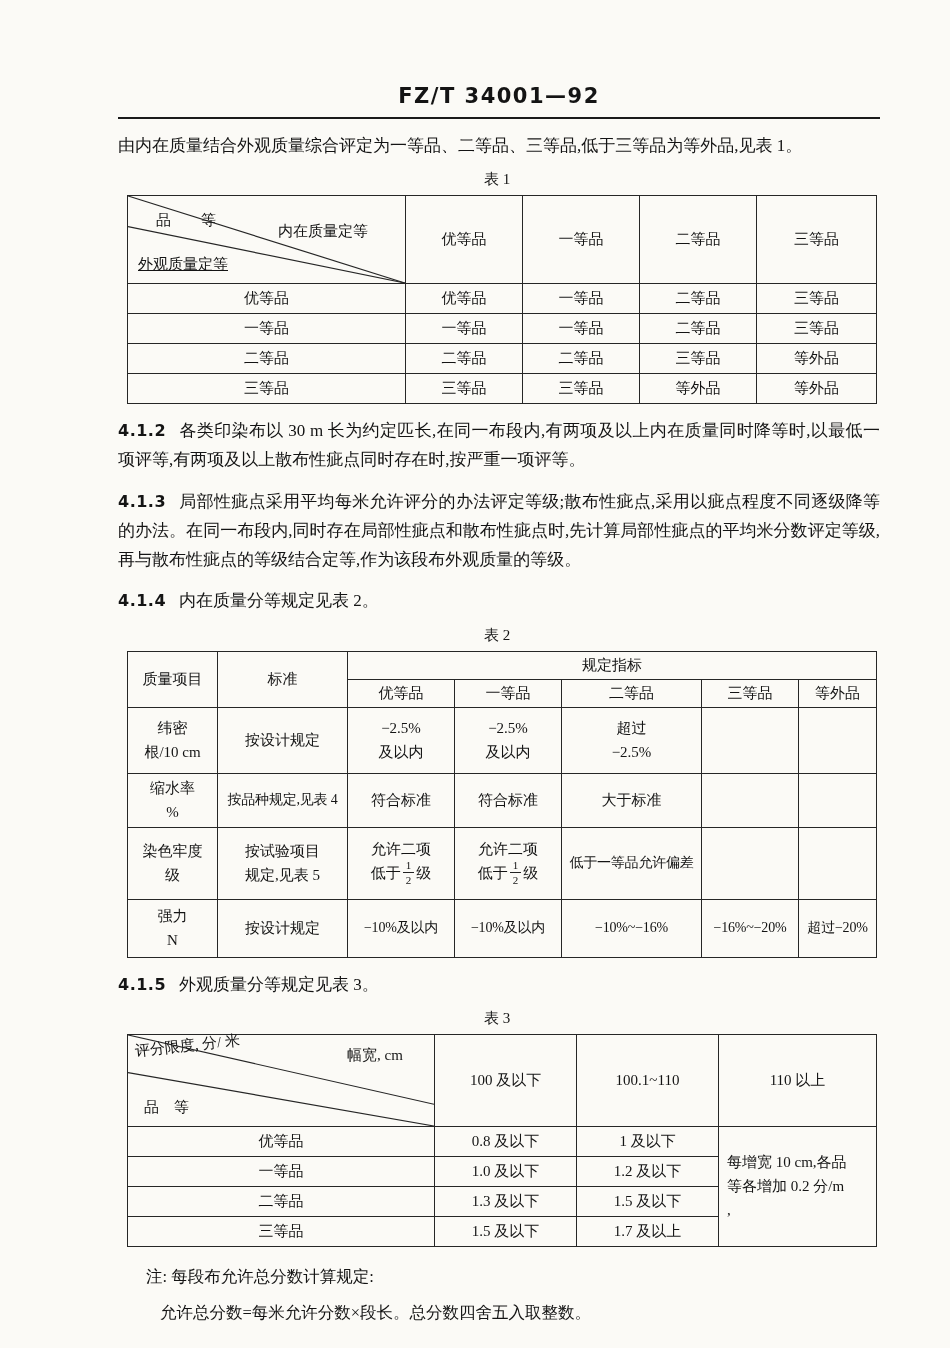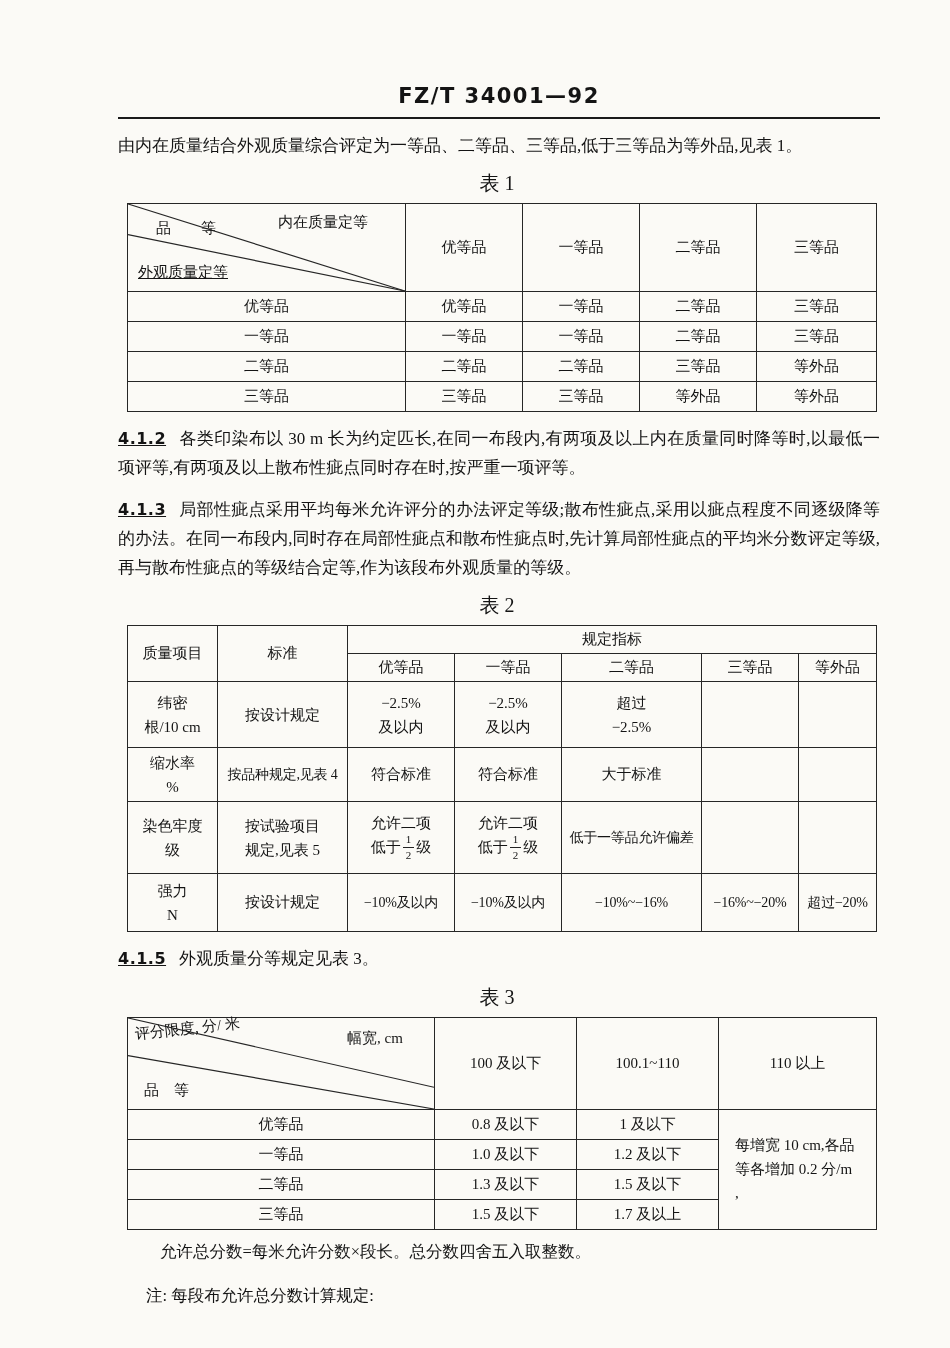--- a/index.html
+++ b/index.html
@@ -16,23 +16,23 @@
   .doc-header { text-align:center; }
   .doc-number {
     font-family:"DejaVu Sans","Liberation Sans",sans-serif;
     font-weight:bold; font-size:21px; letter-spacing:1.5px;
   }
   .header-rule { border:none; border-top:2.5px solid #1a1a1a; margin-top:9px; }
 
   .para { font-size:17px; line-height:1.72; margin-top:12px; text-align:justify; }
   .sec-num {
     font-family:"DejaVu Sans","Liberation Sans",sans-serif;
-    font-weight:600; font-size:16px; margin-right:13px; letter-spacing:0.5px;text-decoration:underline;
-  }
-  .tbl-caption { width:758px; text-align:center; font-size:20px; margin:10px 0 6px; }
+    font-weight:600; font-size:16px; margin-right:13px; letter-spacing:0.5px;
+  }
+  .tbl-caption { width:758px; text-align:center; font-size:15px; margin:10px 0 6px; }
 
   table {
     border-collapse:collapse; table-layout:fixed; width:749px; margin-left:9px;
     font-size:15px;
   }
   td {
     border:1px solid #262626; text-align:center; vertical-align:middle;
     padding:2px 4px;
   }
   .pre { white-space:pre-line; line-height:1.6; }
@@ -45,36 +45,36 @@
   tr.t2-r0 { height:66px;margin-top:26px; }
   tr.t2-r1 { height:54px; }
   tr.t2-r2 { height:72px; }
   tr.t2-r3 { height:58px; }
   tr.t3-hdr { height:92px; }
   tr.t3-row { height:30px; }
 
   .diag { position:relative; padding:0; }
   .diag svg { position:absolute; left:0; top:0; width:100%; height:100%; display:block; }
   .diag .lbl { position:absolute; white-space:nowrap; font-size:15px; }
-  .t1-lbl-top { top:9px; left:150px; }
+  .t1-lbl-top { top:26px; left:150px; }
   .t1-lbl-mid { top:15px; left:28px; }
   .t1-lbl-bot { bottom:9px; left:10px;text-decoration:underline; }
   .t3-lbl-top { top:11px; left:172px;padding-left:47px; }
   .t3-lbl-mid { top:7px; left:6px; transform:rotate(-6deg); transform-origin:left top; }
   .t3-lbl-bot { bottom:9px; left:16px; }
 
   .fracline { display:inline-flex; align-items:center; justify-content:center; line-height:1.2; }
   .frac {
     display:inline-flex; flex-direction:column; align-items:center;
     margin:0 2px; font-size:11px; line-height:1.15; vertical-align:middle;
   }
   .frac .fnum { padding:0 3px 1px; border-bottom:1px solid #222; }
   .frac .fden { padding-top:1px; }
 
-  .wide-note { text-align:left; padding-left:16px; }
+  .wide-note { text-align:left; padding-left:8px; }
 
   .note { font-size:16.5px; line-height:1.7; }
   .note1 { margin-top:16px; margin-left:28px; }
   .note2 { margin-top:8px; margin-left:42px; }
 </style>
 </head>
 <body>
 
 <div class="content">
 
@@ -139,20 +139,21 @@
         <td>等外品</td>
         <td>等外品</td>
       </tr>
     </tbody>
   </table>
 
   <p class="para"><span class="sec-num">4.1.2</span><span>各类印染布以 30 m 长为约定匹长,在同一布段内,有两项及以上内在质量同时降等时,以最低一项评等,有两项及以上散布性疵点同时存在时,按严重一项评等。</span></p>
 
   <p class="para"><span class="sec-num">4.1.3</span><span>局部性疵点采用平均每米允许评分的办法评定等级;散布性疵点,采用以疵点程度不同逐级降等的办法。在同一布段内,同时存在局部性疵点和散布性疵点时,先计算局部性疵点的平均米分数评定等级,再与散布性疵点的等级结合定等,作为该段布外观质量的等级。</span></p>
 
+  <p class="para"><span class="sec-num">4.1.4</span><span>内在质量分等规定见表 2。</span></p>
 
   <div class="tbl-caption">表 2</div>
 
   <table>
     <colgroup>
         <col style="width:90px">
         <col style="width:130px">
         <col style="width:107px">
         <col style="width:107px">
         <col style="width:140px">
@@ -284,18 +285,18 @@
         <td>1.5 及以下</td>
       </tr>
       <tr class="t3-row">
         <td>三等品</td>
         <td>1.5 及以下</td>
         <td>1.7 及以上</td>
       </tr>
     </tbody>
   </table>
 
+  <div class="note note1">注: 每段布允许总分数计算规定:</div>
   <div class="note note2">允许总分数=每米允许分数×段长。总分数四舍五入取整数。</div>
-  <div class="note note1">注: 每段布允许总分数计算规定:</div>
 
   <p class="para"></p>
 
 </div>
 
 </body></html>

